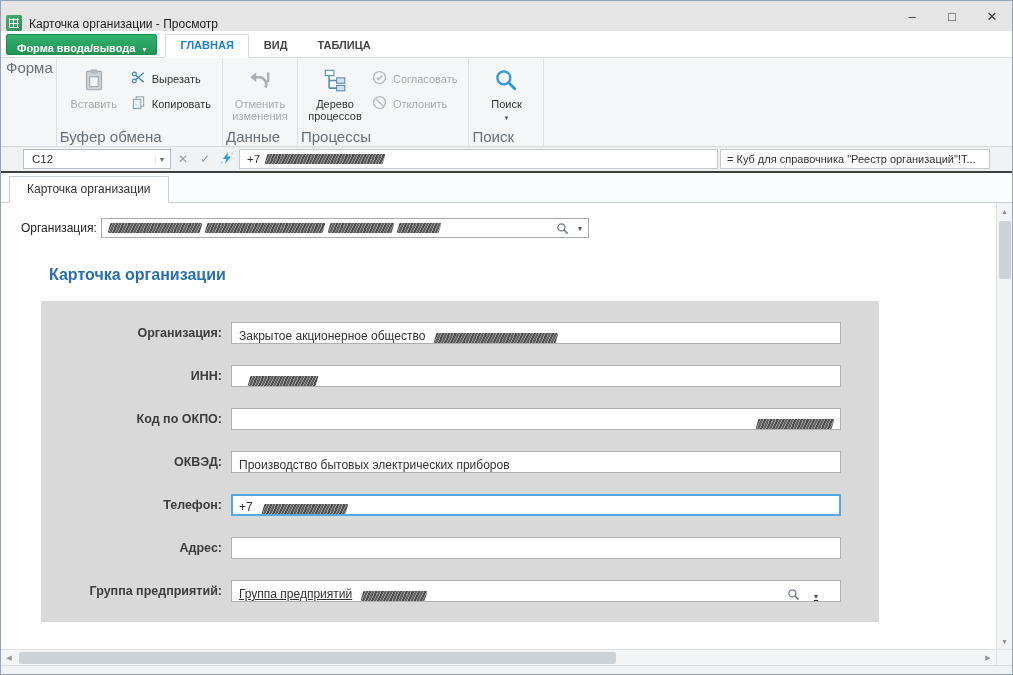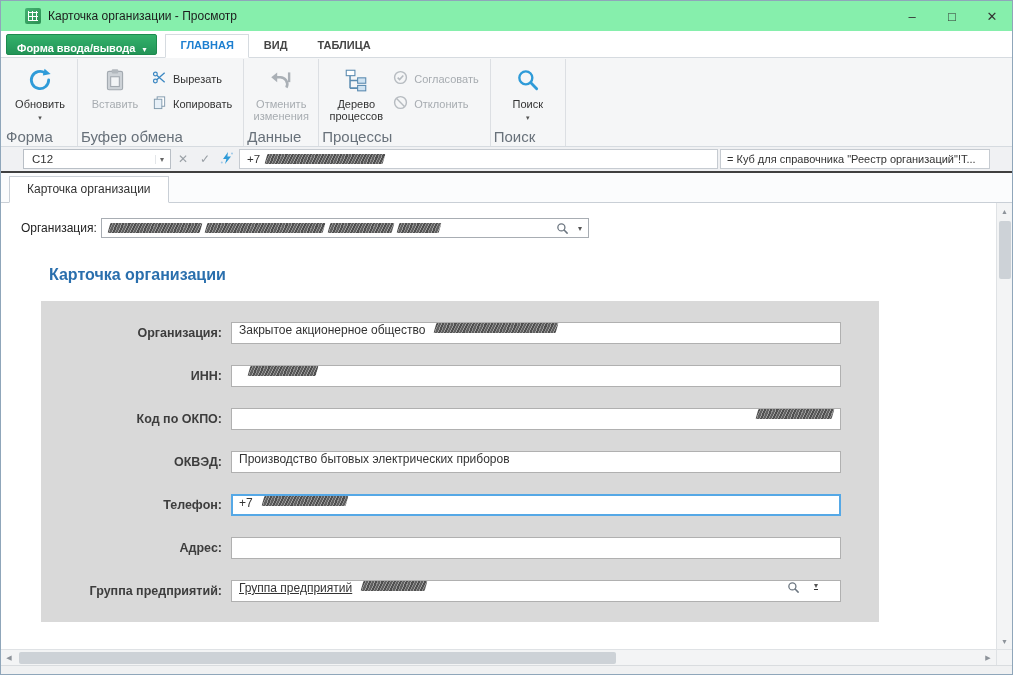--- a/index.html
+++ b/index.html
@@ -4,21 +4,21 @@
 <style>
   * { box-sizing: border-box; margin: 0; padding: 0; }
   html,body { background:#e8eaec; }
   .window{
     width:1013px;height:675px;background:#fff;border:1px solid #8fa6ba;
     display:flex;flex-direction:column;
     font-family:"Liberation Sans",sans-serif;font-size:12px;color:#333;
     overflow:hidden;
   }
   
-  .titlebar{height:30px;flex:0 0 auto;display:flex;align-items:center;padding-left:24px;background:#86efac;}
+  .titlebar{height:30px;flex:0 0 auto;display:flex;align-items:flex-end;padding-left:5px;background:#e5e5e5;}
   .app-icon{width:16px;height:16px;margin-right:7px;background:linear-gradient(135deg,#43b271,#2c8f53);border-radius:2px;position:relative;flex:0 0 auto;}
   .app-icon::after{content:"";position:absolute;inset:3px;background:
      repeating-linear-gradient(0deg,#fff 0 1px,transparent 1px 4px),
      repeating-linear-gradient(90deg,#fff 0 1px,transparent 1px 4px);}
   .title{font-size:12px;color:#1c1c1c;}
   .win-controls{margin-left:auto;display:flex;height:100%;}
   .win-btn{width:40px;height:100%;border:0;background:transparent;font-size:13px;color:#333;
     display:flex;align-items:center;justify-content:center;font-family:inherit;cursor:default;}
   
   .tabstrip{height:26px;flex:0 0 auto;display:flex;align-items:flex-end;background:#fff;padding-left:5px;position:relative;}
@@ -63,21 +63,21 @@
   .combo{width:488px;height:20px;background:#fff;border:1px solid #a8adb3;display:flex;align-items:center;padding:0 2px 0 7px;gap:5px;}
   .combo .spacer,.pfield .spacer{flex:1;}
   .icon-search-sm{display:flex;align-items:center;}
   .icon-search-sm svg{width:13px;height:13px;}
   .combo .caret,.pfield .caret{font-size:8px;color:#555;padding:0 4px;cursor:default;}
   .formheading{color:#2a6fad;font-size:16px;font-weight:bold;margin:2px 0 17px 28px;}
   .panel{width:838px;background:#d9d9d9;padding:21px 0 20px;margin-left:20px;}
   .prow{display:flex;align-items:center;margin-bottom:21px;padding-right:38px;}
   .prow:last-child{margin-bottom:0;}
   .plabel{width:190px;text-align:right;font-weight:bold;color:#3d3d3d;font-size:12.5px;padding-right:9px;flex:0 0 auto;}
-  .pfield{flex:1;height:22px;background:#fff;border:1px solid #b0b0b0;display:flex;align-items:flex-start;padding:0 7px;font-size:12px;gap:10px;overflow:hidden;}
+  .pfield{flex:1;height:22px;background:#fff;border:1px solid #b0b0b0;display:flex;align-items:flex-end;padding:0 7px;font-size:12px;gap:10px;overflow:hidden;}
   .pfield.focus{border:2px solid #55a8e6;padding:0 6px;}
   .pfield.withpicker{padding-right:18px;text-decoration:underline;}
   
   .redact{display:inline-block;height:10px;border-radius:1px;flex:0 0 auto;
     background:repeating-linear-gradient(100deg,#4f4f4f 0 2px,#8f8f8f 2px 3px,#616161 3px 5px,#9d9d9d 5px 6px);
     transform:skewX(-16deg);}
   
   .vscroll{width:16px;flex:0 0 auto;background:#f3f4f5;border-left:1px solid #dfe2e5;display:flex;flex-direction:column;align-items:center;}
   .scroll-arrow{height:16px;width:16px;display:flex;align-items:center;justify-content:center;font-size:7px;color:#8d939a;flex:0 0 auto;cursor:default;}
   .vtrack{flex:1;width:100%;position:relative;}
@@ -109,32 +109,20 @@
       <span class="caret">▾</span>
     </button>
     <div class="rtab active">ГЛАВНАЯ</div>
     <div class="rtab">ВИД</div>
     <div class="rtab">ТАБЛИЦА</div>
   </div>
 
   <div class="ribbon">
 
     <div class="rgroup">
-      <div class="rgroup-content">
-        <button class="bigbtn">
-          <span>
-            <svg viewBox="0 0 24 24" width="26" height="26">
-                <path d="M20 12a8 8 0 1 1-3.2-6.4" fill="none" stroke="#2f9bd8" stroke-width="2.6" stroke-linecap="round"></path>
-                <polygon points="16.2,1.6 21.8,6.4 14.6,7.8" fill="#2f9bd8"></polygon>
-              </svg>
-          </span>
-          <span>Обновить</span>
-          <span class="caret">▾</span>
-        </button>
-      </div>
       <div class="rgroup-label">Форма</div>
     </div>
 
     <div class="rgroup">
       <div class="rgroup-content">
         <button class="bigbtn disabled">
           <span>
             <svg viewBox="0 0 24 24" width="26" height="26">
                 <rect x="5" y="4" width="14" height="17" rx="1.5" fill="#cdd2d7" stroke="#a2a9b0"></rect>
                 <rect x="9" y="2" width="6" height="4" rx="1" fill="#b2b8be"></rect>

